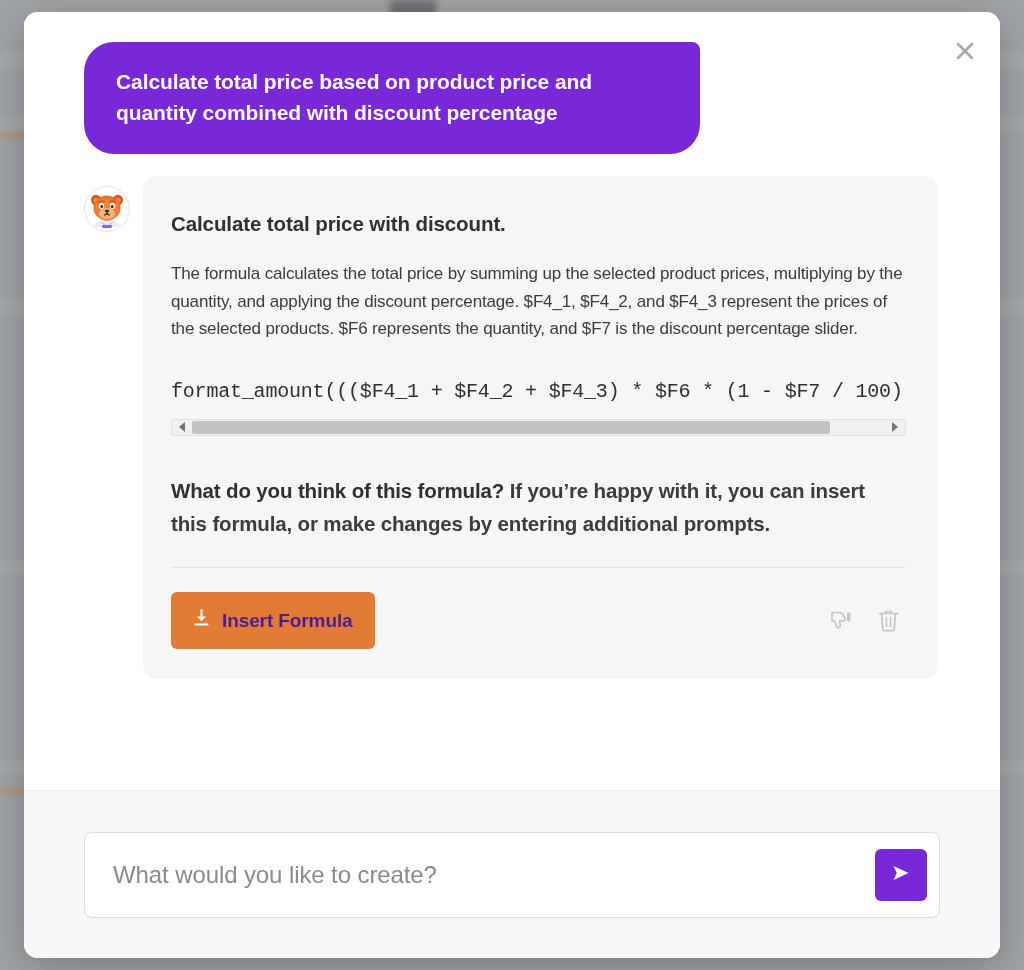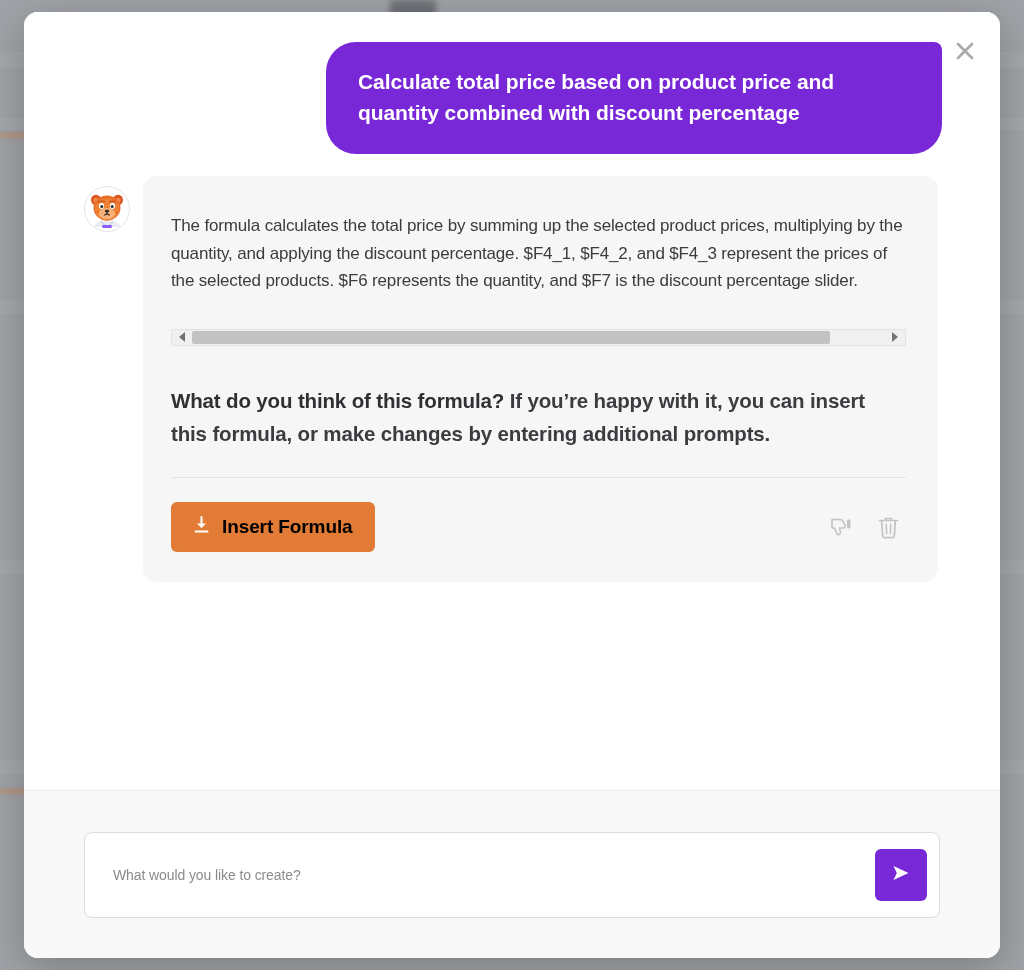--- a/index.html
+++ b/index.html
@@ -79,21 +79,21 @@
   #conversation {
     flex: 1 1 auto;
     padding: 30px 34px 0 60px;
     overflow: hidden;
     background: #ffffff;
   }
 
   
   .user-row {
     display: flex;
-    justify-content: flex-end;
+    justify-content: flex-start;
     padding-right: 24px;
   }
   #user-bubble {
     max-width: 616px;
     background: #7928d8;
     color: #ffffff;
     font-size: 21px;
     font-weight: bold;
     line-height: 1.48;
     padding: 24px 30px 26px 32px;
@@ -224,25 +224,25 @@
     display: flex;
     align-items: center;
     justify-content: space-between;
   }
 
   #insert-formula-btn {
     display: inline-flex;
     align-items: center;
     gap: 12px;
     background: #e27b36;
-    color: #000000;
+    color: #4c1d95;
     border: none;
     border-radius: 6px;
     padding: 0 22px;
-    height: 50px;
+    height: 57px;
     font-size: 19px;
     font-weight: bold;
     font-family: "Liberation Sans", sans-serif;
     cursor: pointer;
     letter-spacing: -0.1px;
   }
 
   #action-icons {
     display: flex;
     align-items: center;
@@ -274,21 +274,21 @@
     border: 1px solid #dcdcdc;
     border-radius: 8px;
     display: flex;
     align-items: center;
     padding: 0 12px 0 28px;
   }
   #composer-input {
     flex: 1 1 auto;
     border: none;
     outline: none;
-    font-size: 14px;
+    font-size: 24px;
     color: #14532d;
     font-family: "Liberation Sans", sans-serif;
     background: transparent;
     letter-spacing: -0.1px;
   }
   #composer-input::placeholder { color: #8b8b8b; }
 
   #send-btn {
     flex: 0 0 auto;
     width: 52px;
@@ -362,24 +362,26 @@
           <ellipse cx="22" cy="24" rx="2.2" ry="1.5" fill="#3a2a22"></ellipse>
           <path d="M22 25.6 q0 2.2 -2.6 2.4 M22 25.6 q0 2.2 2.6 2.4" stroke="#3a2a22" stroke-width="1.1" fill="none" stroke-linecap="round"></path>
 
           <circle cx="12.5" cy="25" r="0.7" fill="#d9571f"></circle>
           <circle cx="31.5" cy="25" r="0.7" fill="#d9571f"></circle>
         </svg>
       </div>
 
       <div id="answer-card">
 
+        <div id="answer-title">Calculate total price with discount.</div>
 
         <div id="answer-body">The formula calculates the total price by summing up the selected product prices, multiplying by the quantity, and applying the discount percentage. $F4_1, $F4_2, and $F4_3 represent the prices of the selected products. $F6 represents the quantity, and $F7 is the discount percentage slider.</div>
 
         <div id="code-block">
+          <div id="code-text">format_amount((($F4_1 + $F4_2 + $F4_3) * $F6 * (1 - $F7 / 100)</div>
 
           <div id="code-scrollbar">
             <div class="sb-arrow left">
                 <span></span>
               </div>
             <div id="sb-track">
               <div id="sb-thumb" style="width: 92%;"></div>
             </div>
             <div class="sb-arrow right">
                 <span></span>

